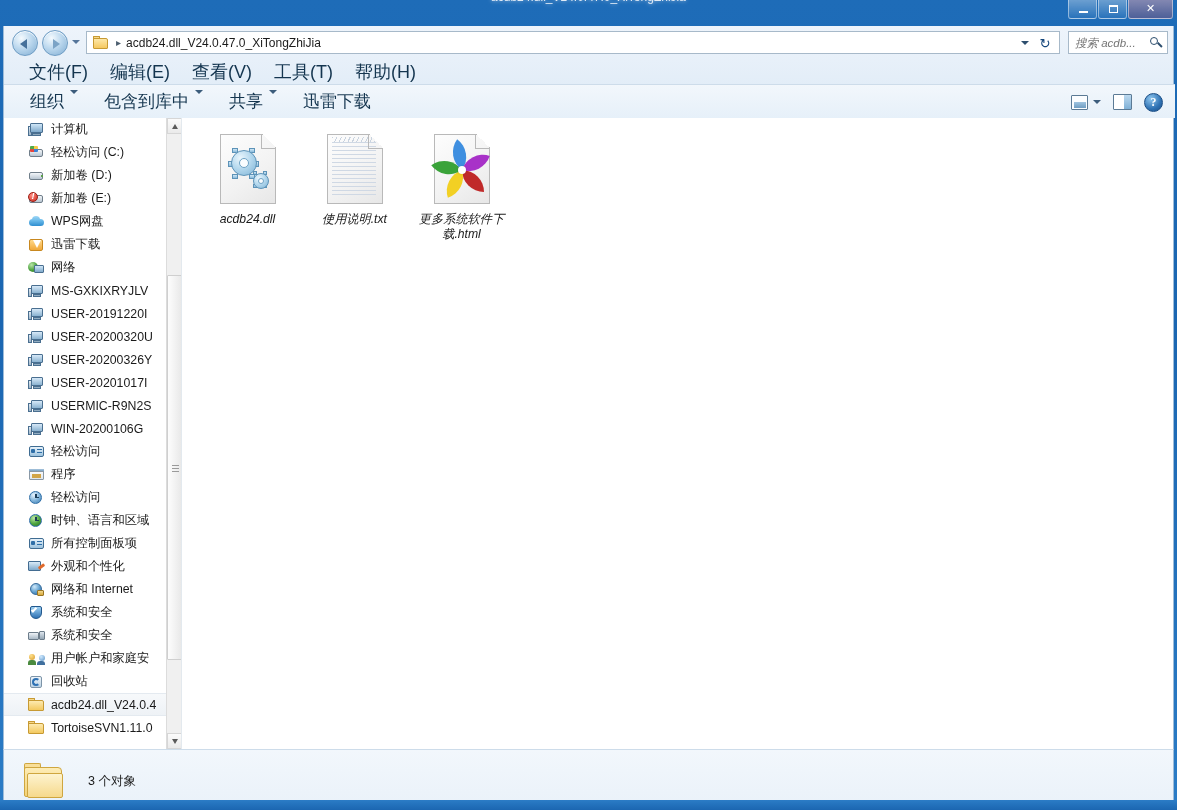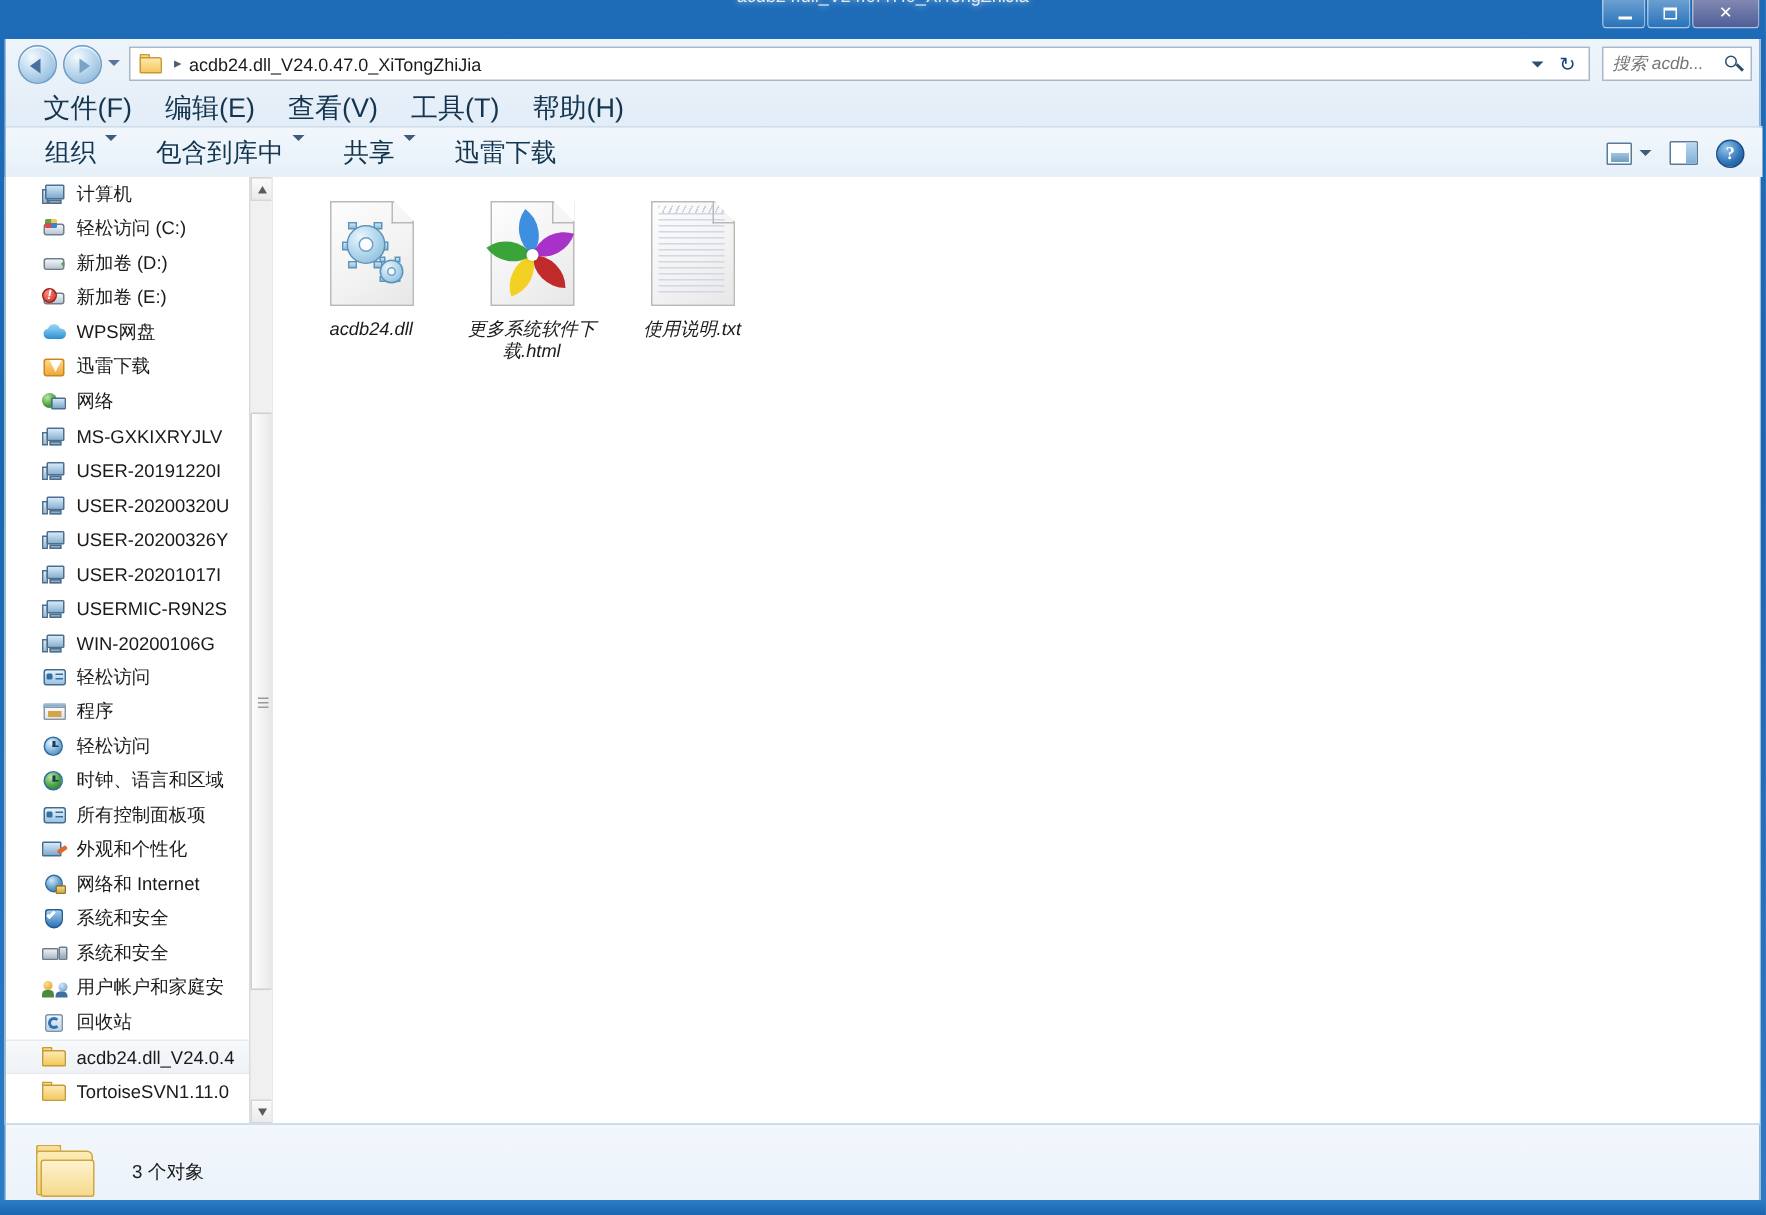--- a/index.html
+++ b/index.html
@@ -921,20 +921,45 @@
 
             <div class="tooth" style="left:33px; top:37px; width:4px; height:4px;"></div>
             <div class="tooth" style="left:43px; top:37px; width:4px; height:4px;"></div>
             <div class="tooth" style="left:33px; top:50px; width:4px; height:4px;"></div>
             <div class="tooth" style="left:43px; top:50px; width:4px; height:4px;"></div>
             <div class="gear" style="left:33px; top:39px; width:16px; height:16px;">
               <div class="hole" style="left:4px; top:4px; width:6px; height:6px;"></div>
             </div>
           </div>
           <div class="file-label">acdb24.dll</div>
+        </div>
+
+        <div class="file-item">
+          <div class="sheet">
+            <div class="pg"></div>
+            <div class="txthatch"></div>
+            <div class="txtlines">
+              <i></i>
+                <i></i>
+                <i></i>
+                <i></i>
+                <i></i>
+                <i></i>
+                <i></i>
+              <i></i>
+                <i></i>
+                <i></i>
+                <i></i>
+                <i></i>
+                <i></i>
+                <i></i>
+            </div>
+            <div class="foldline"></div>
+          </div>
+          <div class="file-label">使用说明.txt</div>
         </div>
 
         <div class="file-item">
           <div class="sheet">
             <div class="pg"></div>
             <div class="foldline"></div>
             <div class="pinwheel">
               <div class="pw-blade" style="transform:rotate(0deg)">
                   <i style="background:#c02a2a"></i>
                 </div>
@@ -949,45 +974,20 @@
                 </div>
               <div class="pw-blade" style="transform:rotate(288deg)">
                   <i style="background:#a832c8"></i>
                 </div>
               <div class="pw-hub"></div>
             </div>
           </div>
           <div class="file-label">更多系统软件下载.html</div>
         </div>
 
-        <div class="file-item">
-          <div class="sheet">
-            <div class="pg"></div>
-            <div class="txthatch"></div>
-            <div class="txtlines">
-              <i></i>
-                <i></i>
-                <i></i>
-                <i></i>
-                <i></i>
-                <i></i>
-                <i></i>
-              <i></i>
-                <i></i>
-                <i></i>
-                <i></i>
-                <i></i>
-                <i></i>
-                <i></i>
-            </div>
-            <div class="foldline"></div>
-          </div>
-          <div class="file-label">使用说明.txt</div>
-        </div>
-
       </div>
     </div>
   </div>
 
   <div id="statusbar">
     <div id="status-folder">
       <div class="tab"></div>
         <div class="back"></div>
         <div class="front"></div>
     </div>

